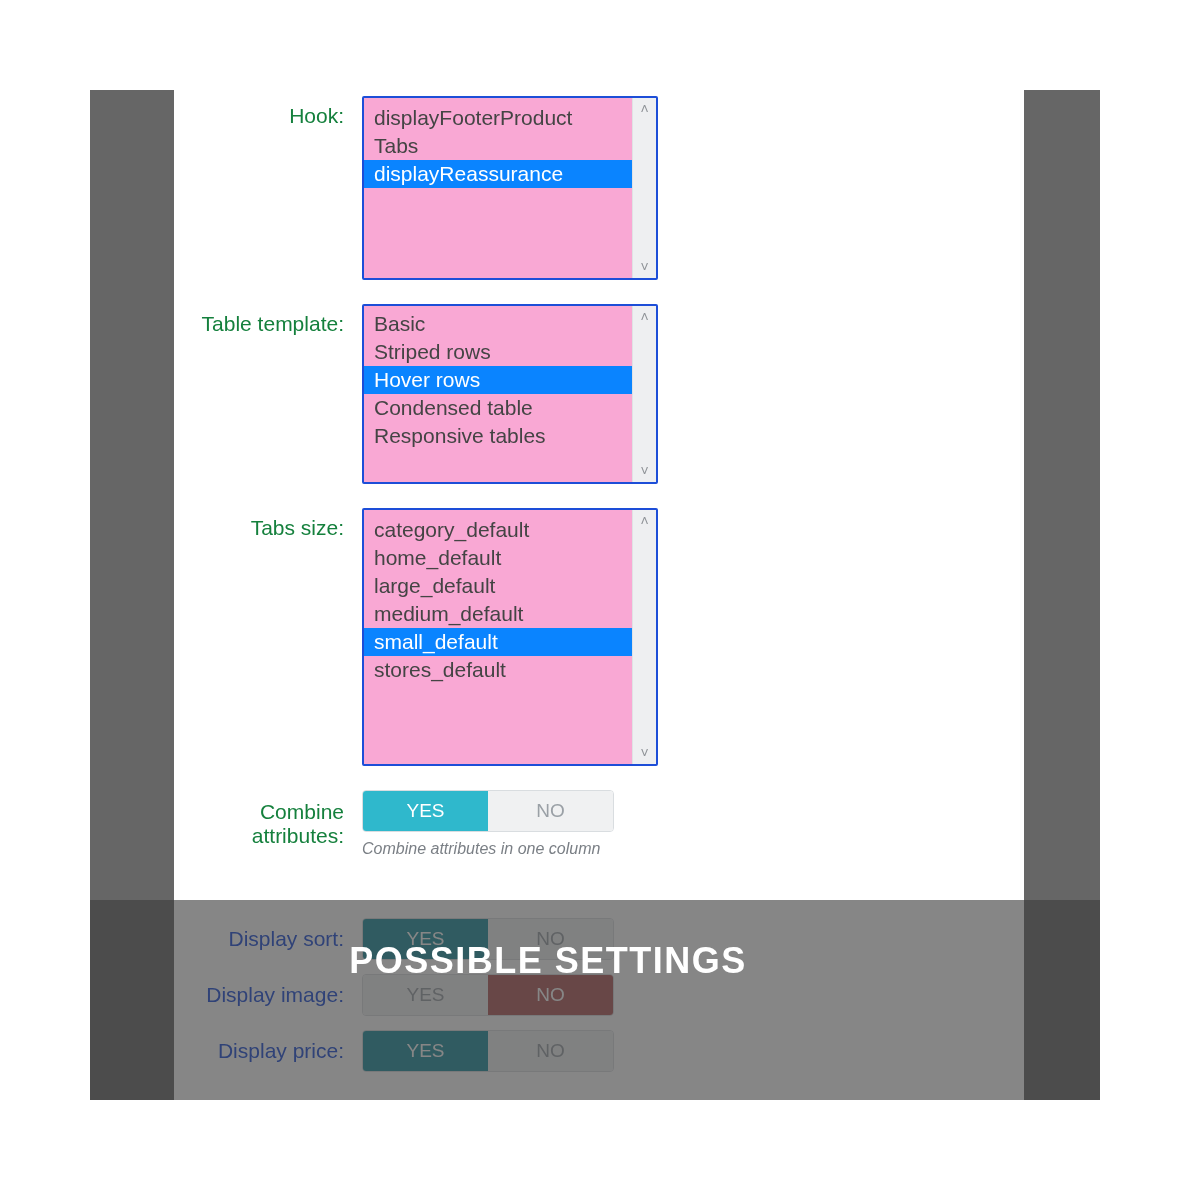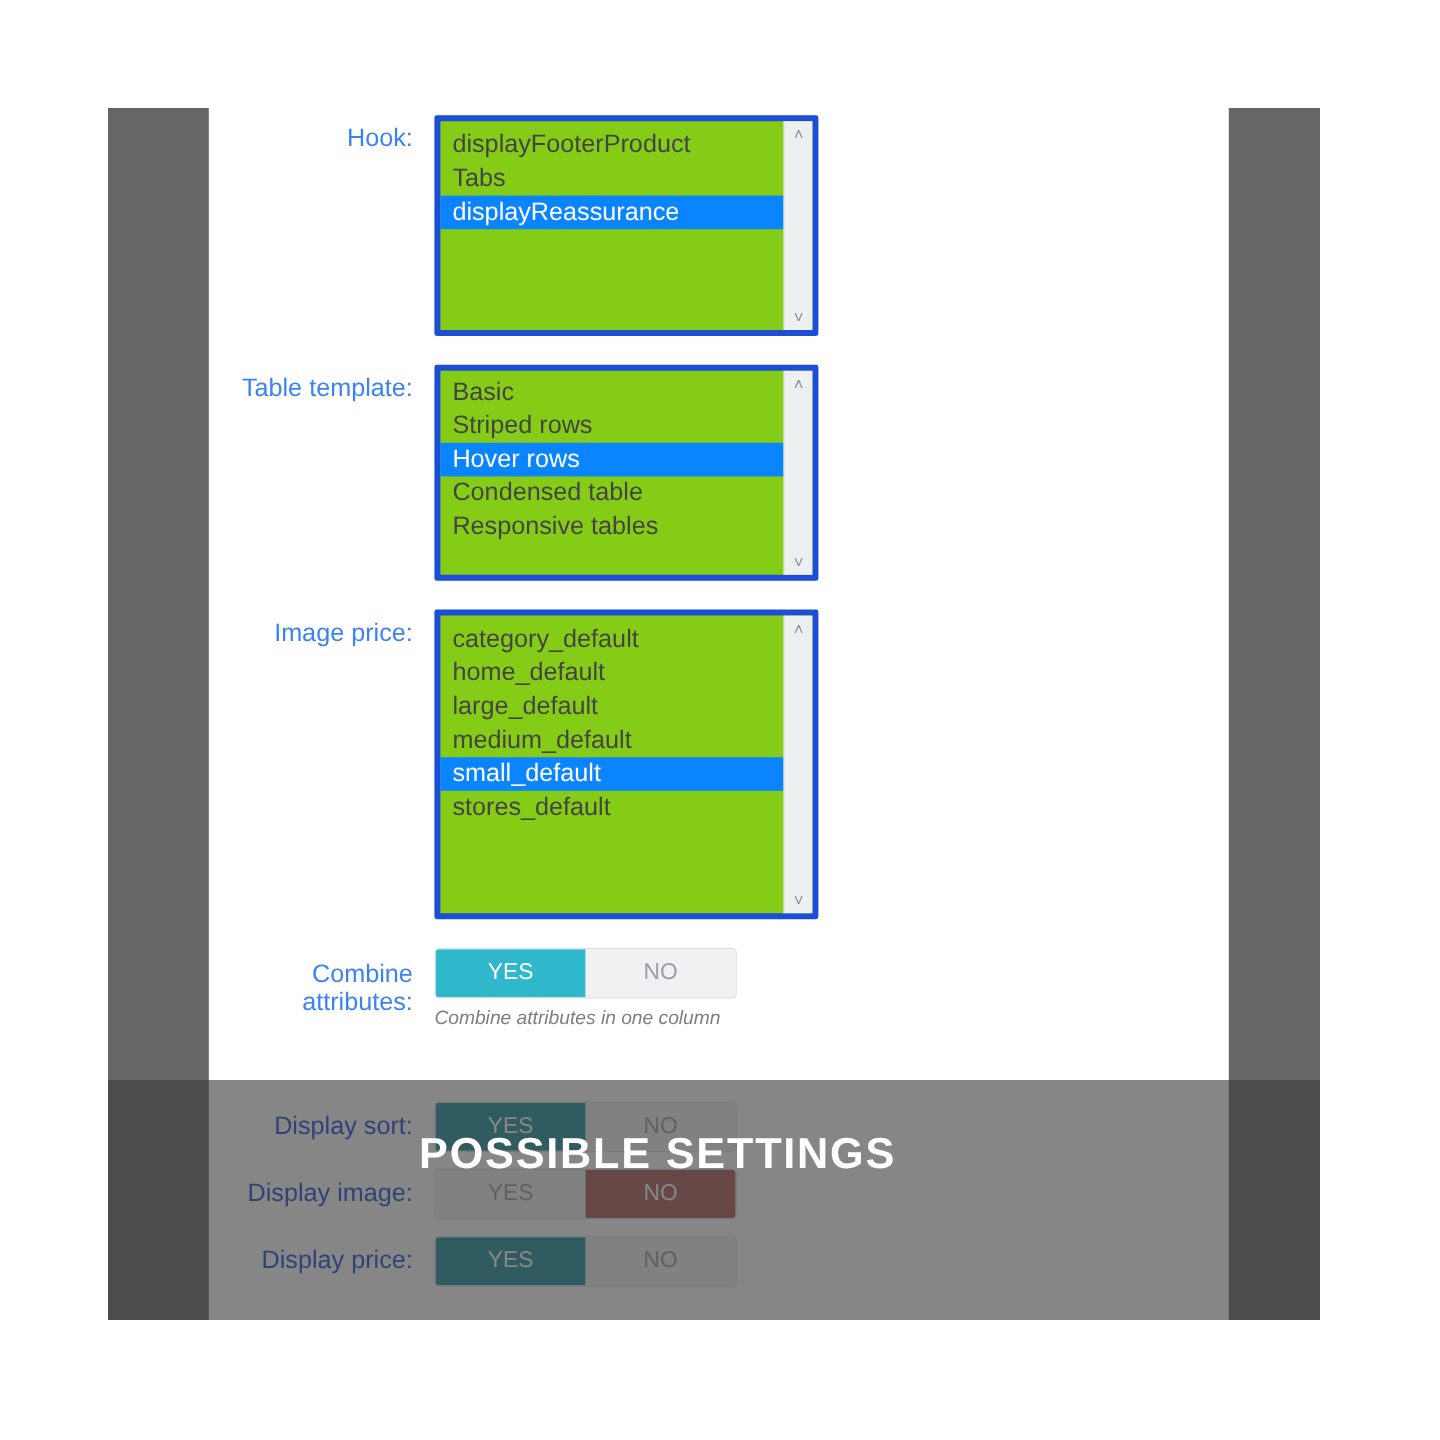--- a/index.html
+++ b/index.html
@@ -67,33 +67,33 @@
   .form-row {
     display: flex;
     align-items: flex-start;
     margin-bottom: 24px;
   }
   .form-label {
     width: 170px;
     padding-top: 8px;
     text-align: right;
     font-size: 21px;
-    color: #3b82f6;
+    color: #15803d;
   }
   .form-control-col {
     margin-left: 18px;
     width: 320px;
   }
 
   .listbox {
-    border: 5px solid #1d4ed8;
-    background: #84cc16;
+    border: 2px solid #1d4ed8;
+    background: #f9a8d4;
     position: relative;
     border-radius: 2px;
-    width: 320px;
+    width: 296px;
     display: flex;
   }
   .list-scroll {
     flex: 1 1 auto;
   }
   .scroll-gutter {
     width: 24px;
     background: #eeeff1;
     border-left: 1px solid #e0e2e4;
     display: flex;
@@ -205,21 +205,21 @@
           </div>
           <div class="scroll-gutter">
             <span class="scroll-arrow">˄</span>
             <span class="scroll-arrow">˅</span>
           </div>
         </div>
       </div>
     </div>
 
     <div class="form-row">
-      <div class="form-label">Image price:</div>
+      <div class="form-label">Tabs size:</div>
       <div class="form-control-col">
         <div class="listbox img-box">
           <div class="list-scroll">
             <div class="list-option">category_default</div>
             <div class="list-option">home_default</div>
             <div class="list-option">large_default</div>
             <div class="list-option">medium_default</div>
             <div class="list-option selected">small_default</div>
             <div class="list-option">stores_default</div>
           </div>

